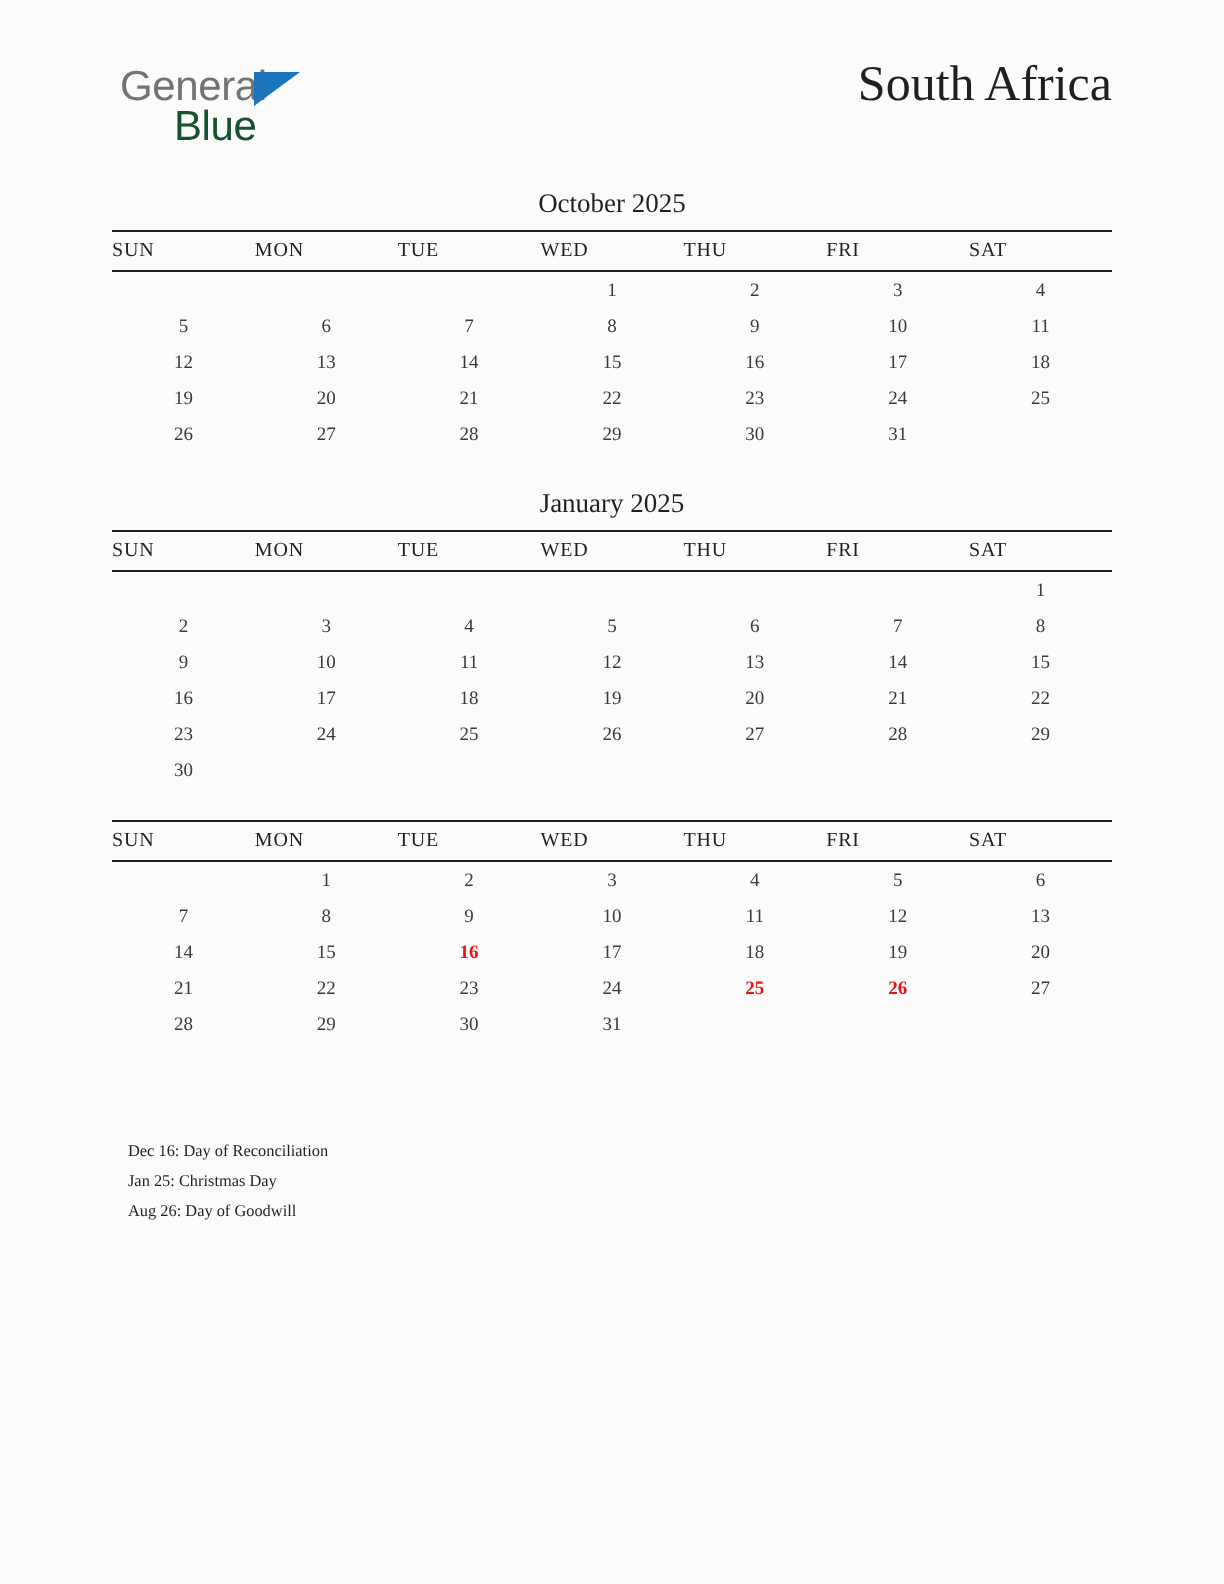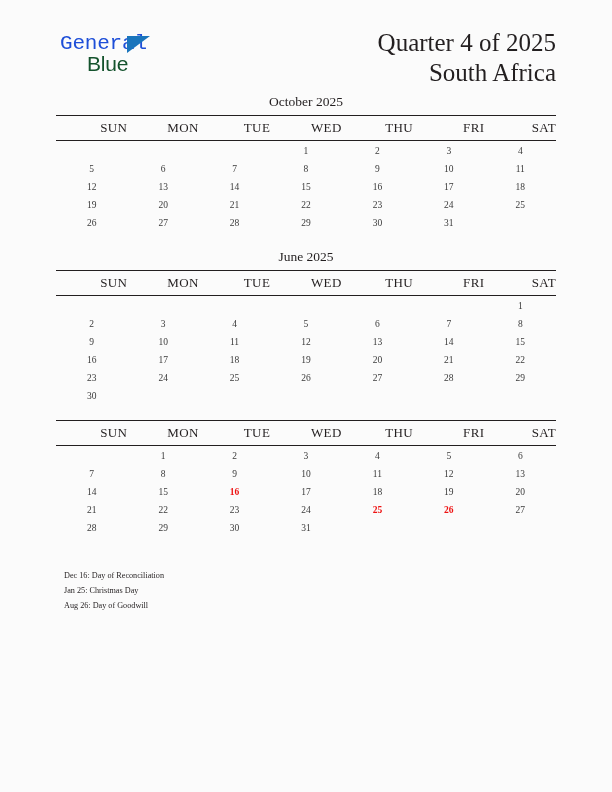--- a/index.html
+++ b/index.html
@@ -26,24 +26,24 @@
     position: absolute;
     left: 60px;
     top: 32px;
     width: 120px;
     height: 48px;
   }
   .logo-general {
     position: absolute;
     left: 0;
     top: 0;
-    font-family: Liberation Mono, monospace;
+    font-family: Liberation Sans, sans-serif;
     font-size: 21px;
     letter-spacing: -0.2px;
-    color: #1d4ed8;
+    color: #737373;
     line-height: 24px;
   }
   .logo-tri {
     position: absolute;
     left: 67px;
     top: 4px;
     width: 0;
     height: 0;
     border-left: 23px solid #1a75bc;
     border-bottom: 17px solid transparent;
@@ -93,25 +93,25 @@
     line-height: 20px;
     padding-bottom: 3px;
     color: #231f20;
   }
   table.cal {
     width: 500px;
     border-collapse: collapse;
     table-layout: fixed;
   }
   table.cal thead th {
-    font-size: 13px;
+    font-size: 10px;
     font-weight: normal;
     letter-spacing: 0.4px;
     padding: 4px 0 4px 0;
-    text-align: right;
+    text-align: left;
     color: #231f20;
     border-top: 1.1px solid #231f20;
     border-bottom: 1.1px solid #231f20;
   }
   table.cal tbody td {
     font-size: 9.5px;
     text-align: center;
     padding: 4px 0 3px 0;
     height: 11px;
     color: #3a3a3a;
@@ -139,21 +139,20 @@
 </head>
 <body>
 
 <div class="header">
   <div class="logo">
     <span class="logo-general">General</span>
     <span class="logo-tri"></span>
     <span class="logo-blue">Blue</span>
   </div>
   <div class="title-block">
-    <div class="title-line1">Quarter 4 of 2025</div>
     <div class="title-line2">South Africa</div>
   </div>
 </div>
 
 <div class="months">
     <div class="month-block">
       <div class="month-title">October 2025</div>
       <table class="cal">
         <thead>
           <tr>
@@ -209,21 +208,21 @@
             <td class="">28</td>
             <td class="">29</td>
             <td class="">30</td>
             <td class="">31</td>
             <td class="empty"></td>
           </tr>
         </tbody>
       </table>
     </div>
     <div class="month-block">
-      <div class="month-title">June 2025</div>
+      <div class="month-title">January 2025</div>
       <table class="cal">
         <thead>
           <tr>
             <th>SUN</th>
             <th>MON</th>
             <th>TUE</th>
             <th>WED</th>
             <th>THU</th>
             <th>FRI</th>
             <th>SAT</th>

